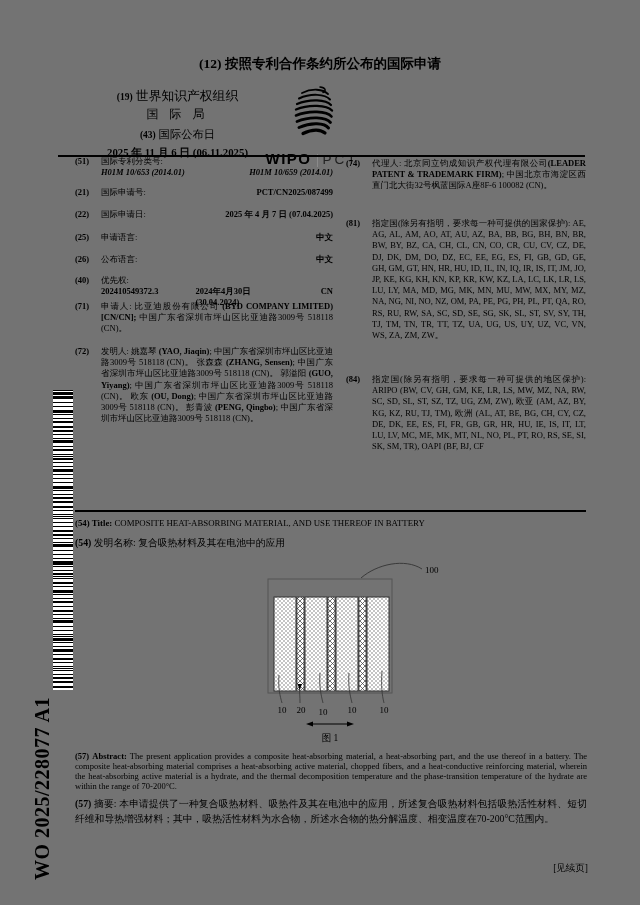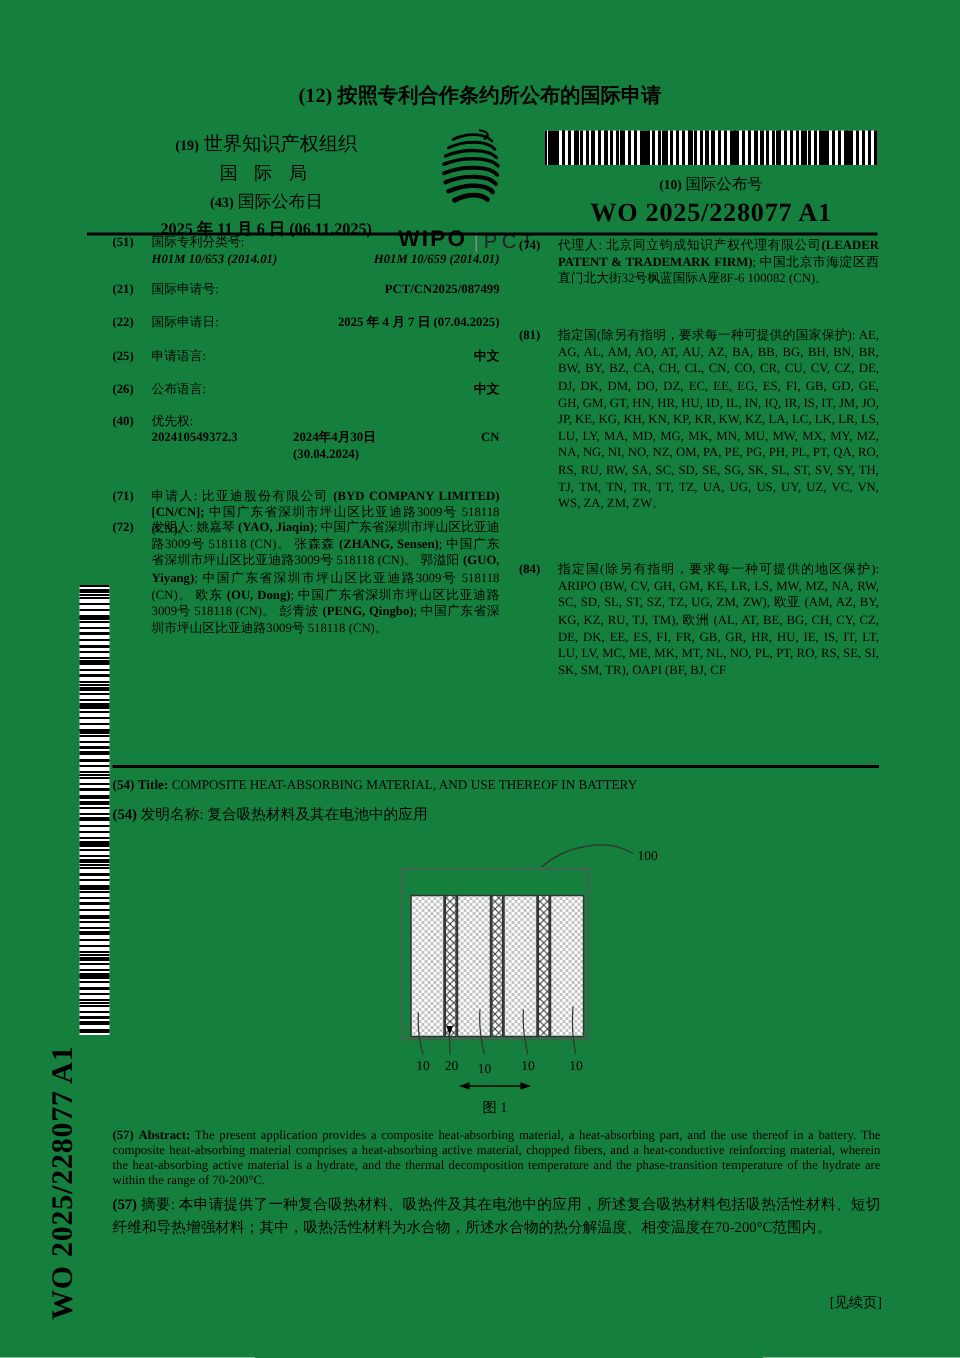--- a/index.html
+++ b/index.html
@@ -1,17 +1,17 @@
 <!DOCTYPE html>
 <html><head>
 <meta charset="utf-8">
 <style>
   html,body{margin:0;padding:0;background:#e8e8e8;}
   .page{
-    position:relative;width:640px;height:905px;background:#15803d;
+    position:relative;width:640px;height:905px;background:#737373;
     font-family:"Liberation Serif","DejaVu Serif",serif;color:#000;
     overflow:hidden;margin:0 auto;
   }
   .b{font-weight:bold;}
   
   .line12{position:absolute;left:0;top:55px;width:640px;text-align:center;
     font-size:13.5px;font-weight:bold;}
   .org-block{position:absolute;left:80px;top:88px;width:195px;text-align:center;line-height:17px;}
   .org-name{font-size:12.8px;}
   .org-num{font-size:9.5px;font-weight:bold;}
@@ -100,28 +100,20 @@
         </g>
       </svg>
     </span>
     <div class="wordmark">
       <span class="wipo">WIPO</span>
       <span class="sep"></span>
       <span class="pct">PCT</span>
     </div>
   </div>
 
-  <div class="pubno-block">
-    <div class="barcode-h"></div>
-    <div class="pubno-label">
-      <span class="num">(10)</span>
-      <span>国际公布号</span>
-    </div>
-    <div class="pubno-value">WO 2025/228077 A1</div>
-  </div>
 
   <div class="rule1"></div>
 
   <div class="biblio">
     <div class="bcol-left">
 
       <div class="field" style="top:0;">
         <span class="fnum">(51)</span>
         <div>国际专利分类号:</div>
         <div class="codes">
@@ -165,21 +157,21 @@
       <div class="field" style="top:119px;">
         <span class="fnum">(40)</span>
         <div>优先权:</div>
         <div class="prio-line">
           <span>202410549372.3</span>
           <span>2024年4月30日 (30.04.2024)</span>
           <span>CN</span>
         </div>
       </div>
 
-      <div class="field" style="top:145px;margin-top:24px;">
+      <div class="field" style="top:145px;">
         <span class="fnum">(71)</span>
         <div class="para"><span>申请人: 比亚迪股份有限公司 </span><span class="b">(BYD COMPANY LIMITED)</span><span> </span><span class="b">[CN/CN];</span><span> 中国广东省深圳市坪山区比亚迪路3009号 518118 (CN)。</span></div>
       </div>
 
       <div class="field" style="top:190px;">
         <span class="fnum">(72)</span>
         <div class="para"><span>发明人: 姚嘉琴 </span><span class="b">(YAO, Jiaqin)</span><span>; 中国广东省深圳市坪山区比亚迪路3009号 518118 (CN)。 张森森 </span><span class="b">(ZHANG, Sensen)</span><span>; 中国广东省深圳市坪山区比亚迪路3009号 518118 (CN)。 郭溢阳 </span><span class="b">(GUO, Yiyang)</span><span>; 中国广东省深圳市坪山区比亚迪路3009号 518118 (CN)。 欧东 </span><span class="b">(OU, Dong)</span><span>; 中国广东省深圳市坪山区比亚迪路 3009号 518118 (CN)。 彭青波 </span><span class="b">(PENG, Qingbo)</span><span>; 中国广东省深圳市坪山区比亚迪路3009号 518118 (CN)。</span></div>
       </div>
 
     </div>

